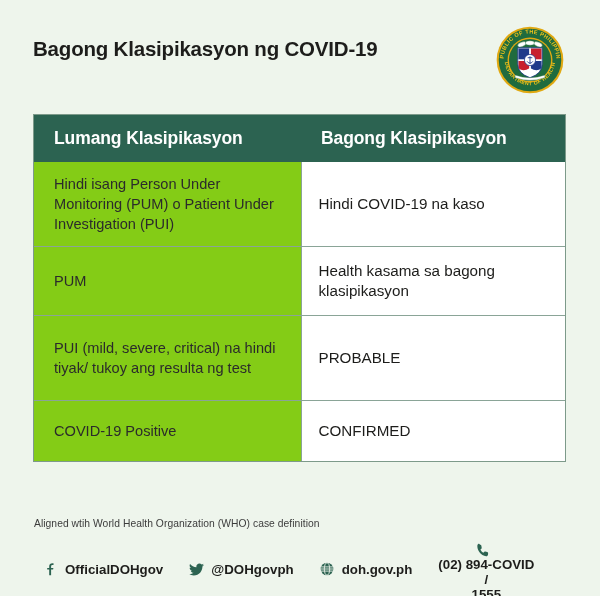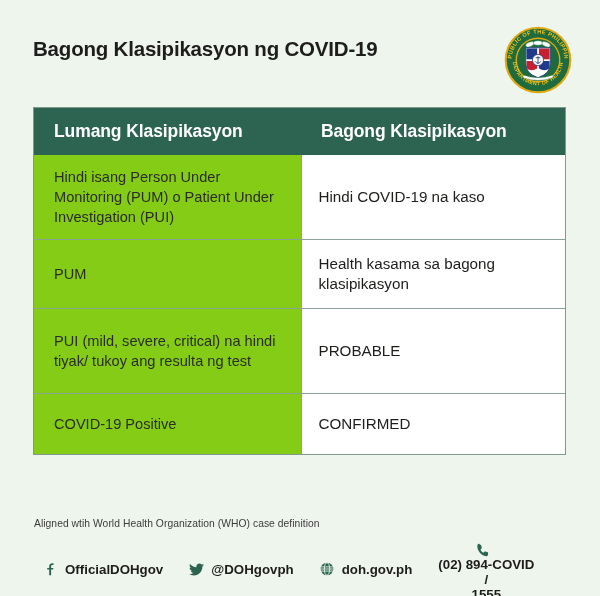--- a/index.html
+++ b/index.html
@@ -21,21 +21,21 @@
     height: 596px;
     background: #eef5ec;
     box-sizing: border-box;
   }
 
   
   .header {
     position: absolute;
     top: 0;
     left: 0;
-    right: 0;
+    right: 8px;
     height: 110px;
   }
   .title {
     position: absolute;
     left: 33px;
     top: 37px;
     font-size: 20.5px;
     font-weight: bold;
     color: #1d1d1b;
     letter-spacing: -0.2px;
@@ -49,21 +49,21 @@
     top: 26px;
     width: 68px;
     height: 68px;
   }
   .seal svg { display: block; width: 68px; height: 68px; }
 
   
   .table {
     position: absolute;
     left: 33px;
-    top: 107px;
+    top: 114px;
     width: 533px;
     border: 1px solid #7d9a8a;
     border-collapse: collapse;
     box-sizing: border-box;
     background: #ffffff;
   }
   .table table {
     width: 100%;
     border-collapse: collapse;
     table-layout: fixed;

